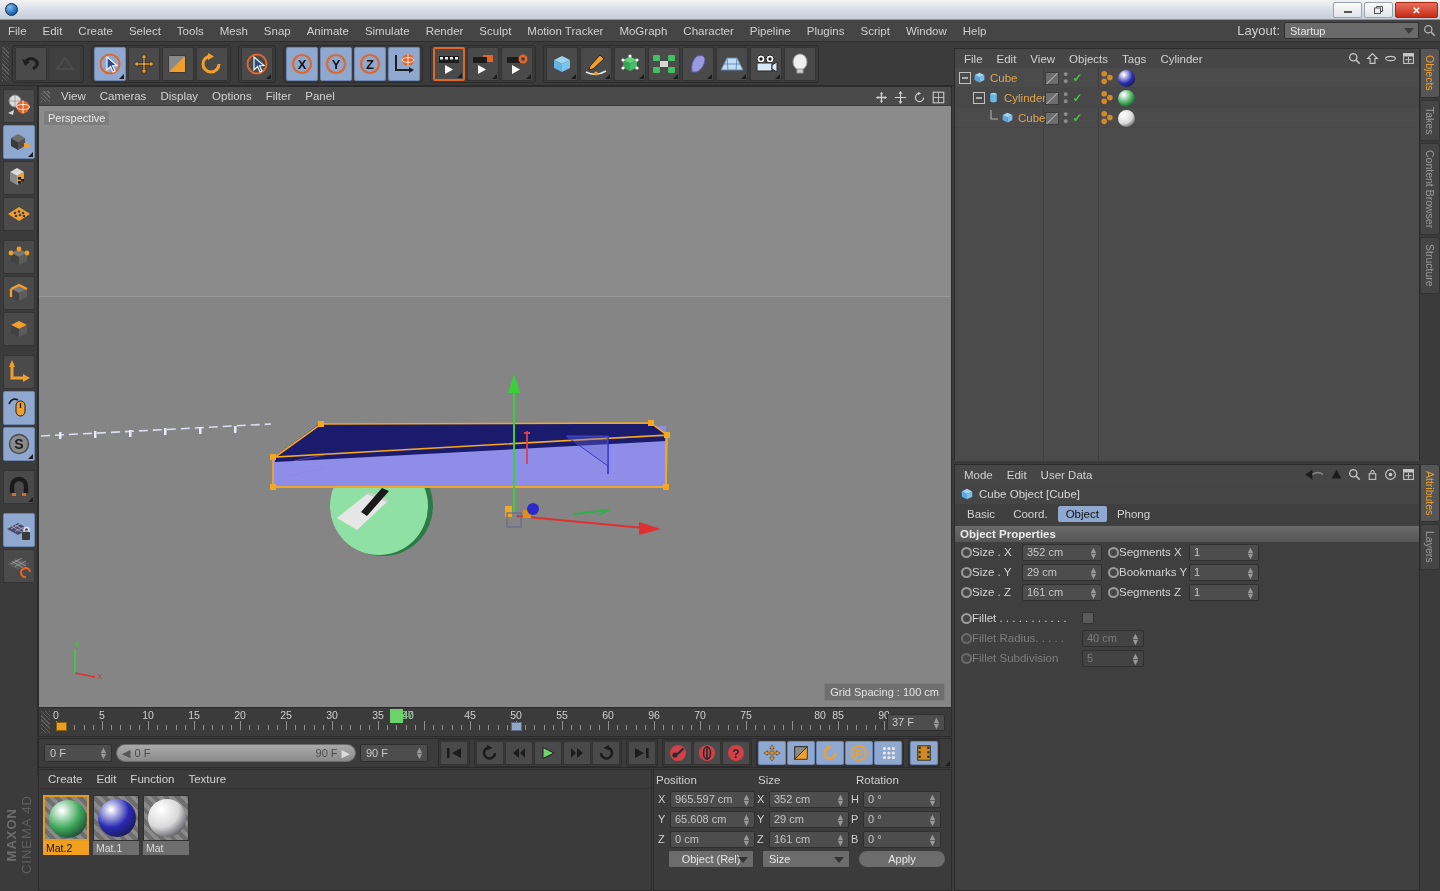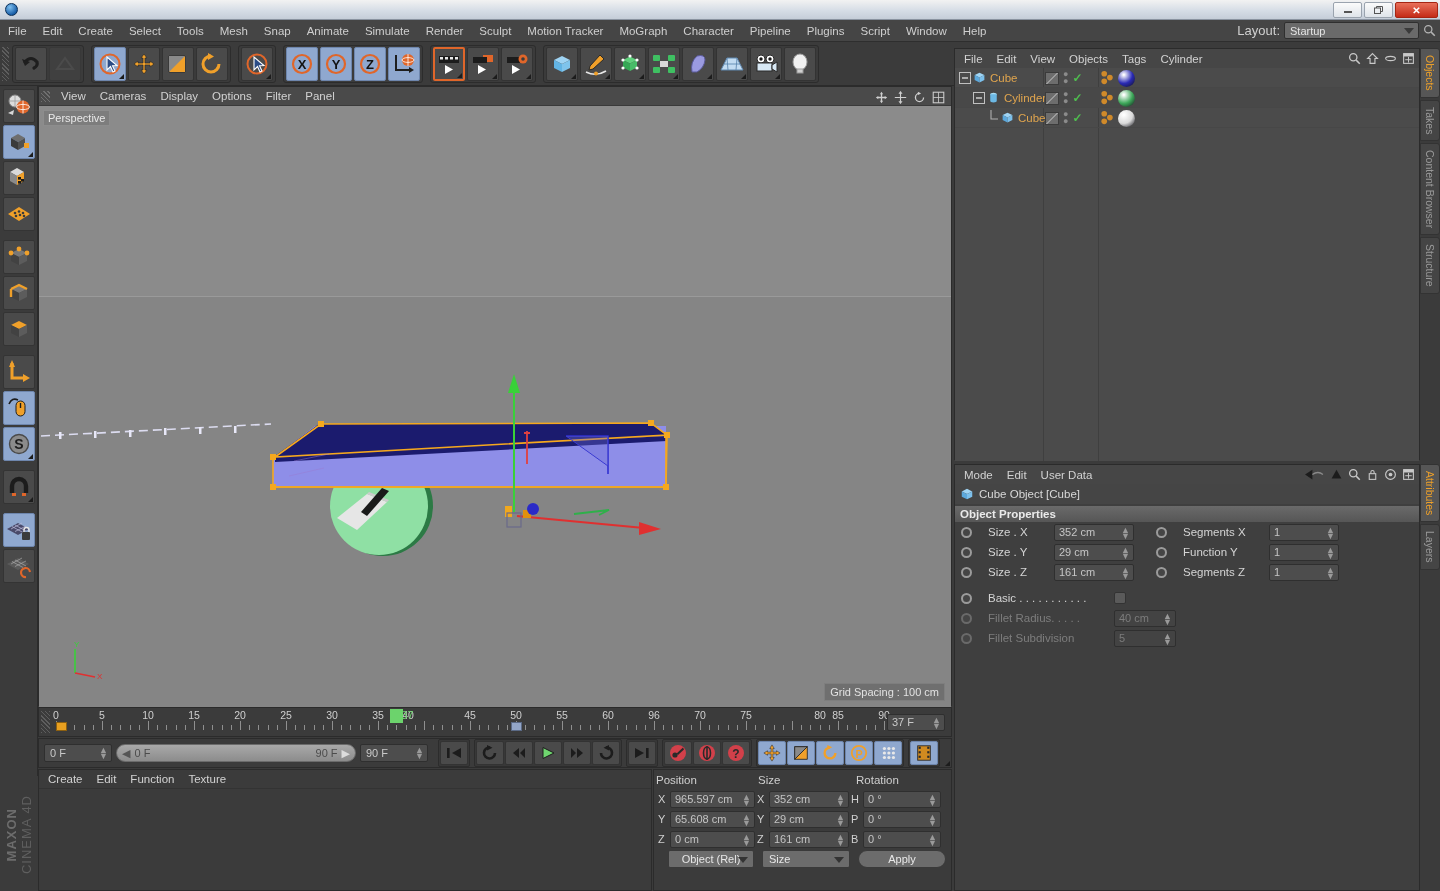--- a/index.html
+++ b/index.html
@@ -311,21 +311,21 @@
   .attr-tabs { display:flex; padding:2px 4px; gap:2px; background:#3f3f3f; }
   .atab {
     padding:2px 8px; font-size:11.5px; color:#d2d2d2; border-radius:2px;
   }
   .atab.active { background:#8fa8cf; color:#101010; }
   .sectionhdr {
     height:16px; background:linear-gradient(#6a6a6a,#565656);
     color:#eaeaea; font-size:11.5px; display:flex; align-items:center;
     padding-left:5px; margin-top:2px; font-weight:bold;
   }
-  .prow { display:flex; align-items:center; height:20px; padding-left:6px; gap:16px; }
+  .prow { display:flex; align-items:center; height:20px; padding-left:6px; gap:0; }
   .radio {
     width:11px; height:11px; border-radius:50%;
     border:2px solid #9b9b9b; background:#454545; flex:none;
   }
   .radio.dim { border-color:#6a6a6a; }
   .plabel { font-size:11.5px; color:#d4d4d4; }
   .plabel.dim { color:#7d7d7d; }
   .pfield {
     height:17px; background:#4d4d4d; border:1px solid #2f2f2f; border-radius:2px;
     color:#c6c6c6; font-size:11px; display:flex; align-items:center;
@@ -1136,20 +1136,40 @@
   <div class="matmgr">
     <div class="matmenu">
       <div class="grip2"></div>
       <div id="mat-menus" style="display:flex;">
           <div class="vpmenu-item">Create</div>
           <div class="vpmenu-item">Edit</div>
           <div class="vpmenu-item">Function</div>
           <div class="vpmenu-item">Texture</div>
         </div>
     </div>
+    <div class="mats" id="mat-list">
+        <div class="matcell selected">
+          <div class="matthumb">
+            <div class="matball" style="background: radial-gradient(circle at 34% 28%, rgb(255, 255, 255) 2%, rgb(62, 168, 90) 48%, rgb(16, 16, 26) 100%);"></div>
+          </div>
+          <div class="matname">Mat.2</div>
+        </div>
+        <div class="matcell">
+          <div class="matthumb">
+            <div class="matball" style="background: radial-gradient(circle at 34% 28%, rgb(255, 255, 255) 2%, rgb(42, 42, 180) 48%, rgb(16, 16, 26) 100%);"></div>
+          </div>
+          <div class="matname">Mat.1</div>
+        </div>
+        <div class="matcell">
+          <div class="matthumb">
+            <div class="matball" style="background: radial-gradient(circle at 34% 28%, rgb(255, 255, 255) 2%, rgb(216, 216, 216) 48%, rgb(16, 16, 26) 100%);"></div>
+          </div>
+          <div class="matname">Mat</div>
+        </div>
+      </div>
   </div>
 
   <div class="coords">
     <div class="coords-head">
       <div class="grip2"></div>
       <div class="col" style="width:102px;">Position</div>
       <div class="col" style="width:98px;">Size</div>
       <div class="col">Rotation</div>
     </div>
 
@@ -1383,20 +1403,26 @@
 
     <div class="attr-obj">
       <svg width="14" height="14" viewBox="0 0 16 16">
           <path d="M2 5 L8 2 L14 5 L8 8 Z" fill="#9fd4f4"></path>
           <path d="M2 5 L8 8 V14 L2 11 Z" fill="#5ca8dc"></path>
           <path d="M14 5 L8 8 V14 L14 11 Z" fill="#7cc0ec"></path>
         </svg>
       <span class="lbl">Cube Object [Cube]</span>
     </div>
 
+    <div class="attr-tabs" id="attr-tabs">
+        <div class="atab">Basic</div>
+        <div class="atab">Coord.</div>
+        <div class="atab active">Object</div>
+        <div class="atab">Phong</div>
+      </div>
 
     <div class="sectionhdr">Object Properties</div>
 
     <div id="attr-props">
         <div class="prow">
           <span class="radio"></span>
           <span class="plabel" style="width:50px;">Size . X</span>
           <span class="pfield" style="width:80px;">
             <span>352 cm</span>
             <span class="spin">▲<br>▼</span>
@@ -1409,21 +1435,21 @@
           </span>
         </div>
         <div class="prow">
           <span class="radio"></span>
           <span class="plabel" style="width:50px;">Size . Y</span>
           <span class="pfield" style="width:80px;">
             <span>29 cm</span>
             <span class="spin">▲<br>▼</span>
           </span>
           <span class="radio" style="margin-left:6px;"></span>
-          <span class="plabel" style="width:70px;">Function Y</span>
+          <span class="plabel" style="width:70px;">Bookmarks Y</span>
           <span class="pfield" style="width:70px;">
             <span>1</span>
             <span class="spin">▲<br>▼</span>
           </span>
         </div>
         <div class="prow">
           <span class="radio"></span>
           <span class="plabel" style="width:50px;">Size . Z</span>
           <span class="pfield" style="width:80px;">
             <span>161 cm</span>
@@ -1432,21 +1458,21 @@
           <span class="radio" style="margin-left:6px;"></span>
           <span class="plabel" style="width:70px;">Segments Z</span>
           <span class="pfield" style="width:70px;">
             <span>1</span>
             <span class="spin">▲<br>▼</span>
           </span>
         </div>
         <div style="height: 6px;"></div>
         <div class="prow">
           <span class="radio"></span>
-          <span class="plabel" style="width:110px;">Basic . . . . . . . . . . .</span>
+          <span class="plabel" style="width:110px;">Fillet . . . . . . . . . . .</span>
           <span class="chk"></span>
         </div>
         <div class="prow">
           <span class="radio dim"></span>
           <span class="plabel dim" style="width:110px;">Fillet Radius. . . . .</span>
           <span class="pfield dim" style="width:62px;">
             <span>40 cm</span>
             <span class="spin">▲<br>▼</span>
           </span>
         </div>

